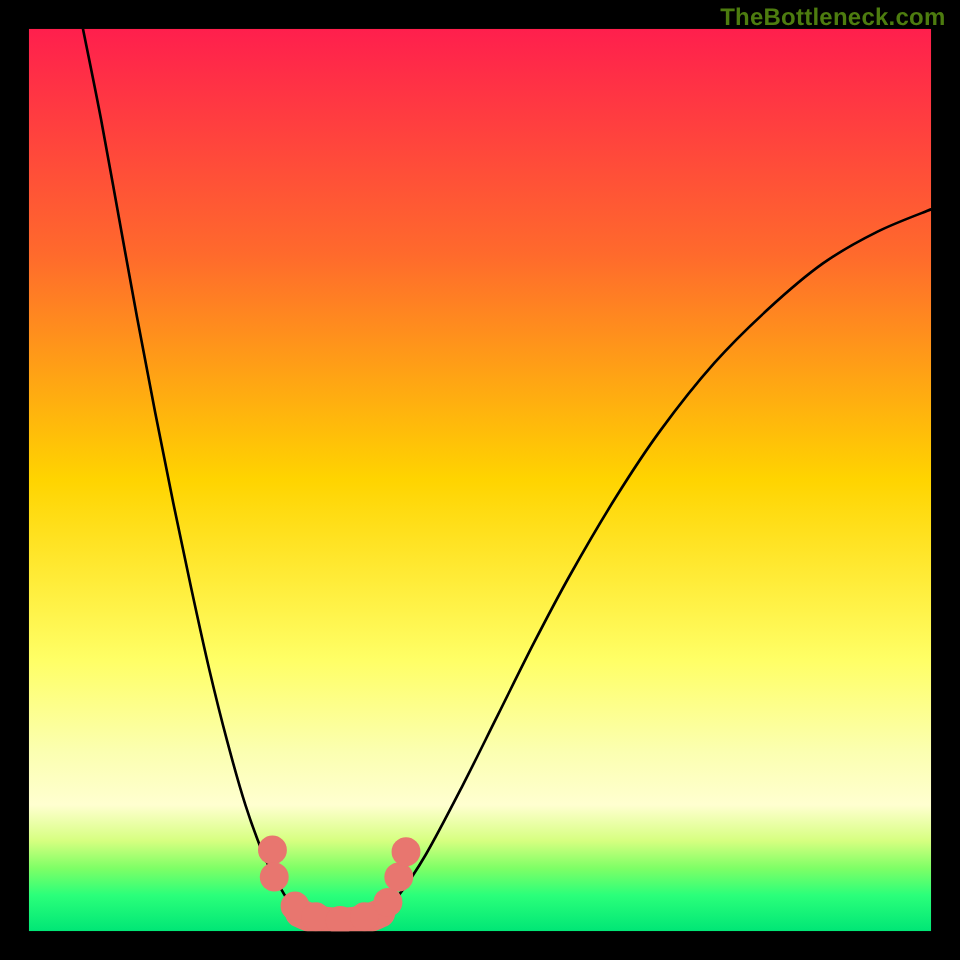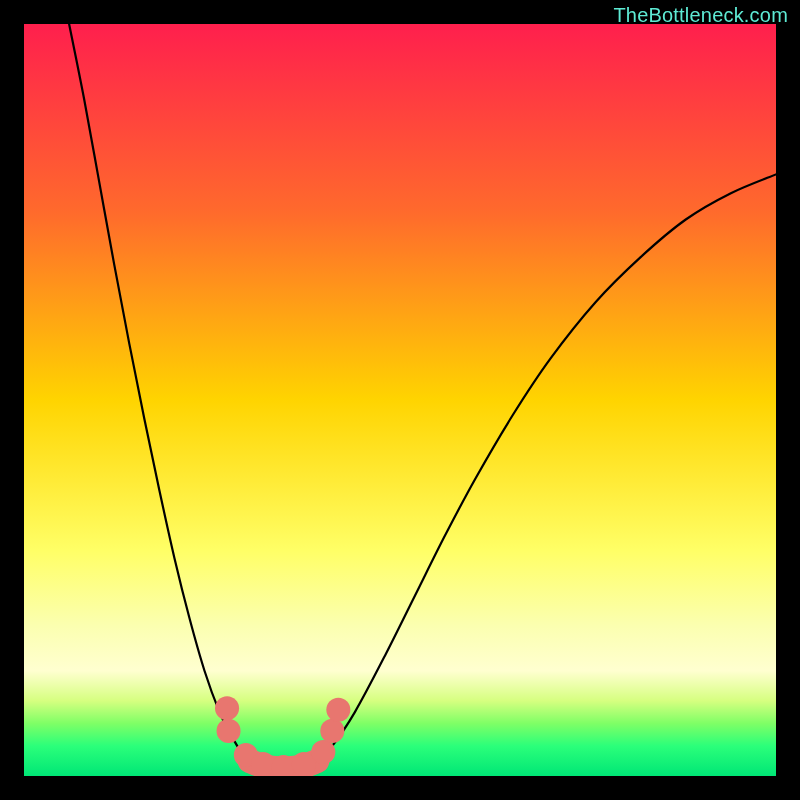--- a/index.html
+++ b/index.html
@@ -23,23 +23,23 @@
     position: absolute;
     left: 0;
     top: 0;
     width: 752px;
     height: 752px;
   }
   .watermark {
     position: absolute;
     top: 4px;
     right: 12px;
-    color: #5eead4;
+    color: #4d7c0f;
     font-size: 20px;
-    font-weight: 400;
+    font-weight: 700;
     letter-spacing: 0.2px;
     z-index: 20;
     user-select: none;
   }
 </style>
 </head>
 <body>
 
 <div class="watermark">TheBottleneck.com</div>
 

